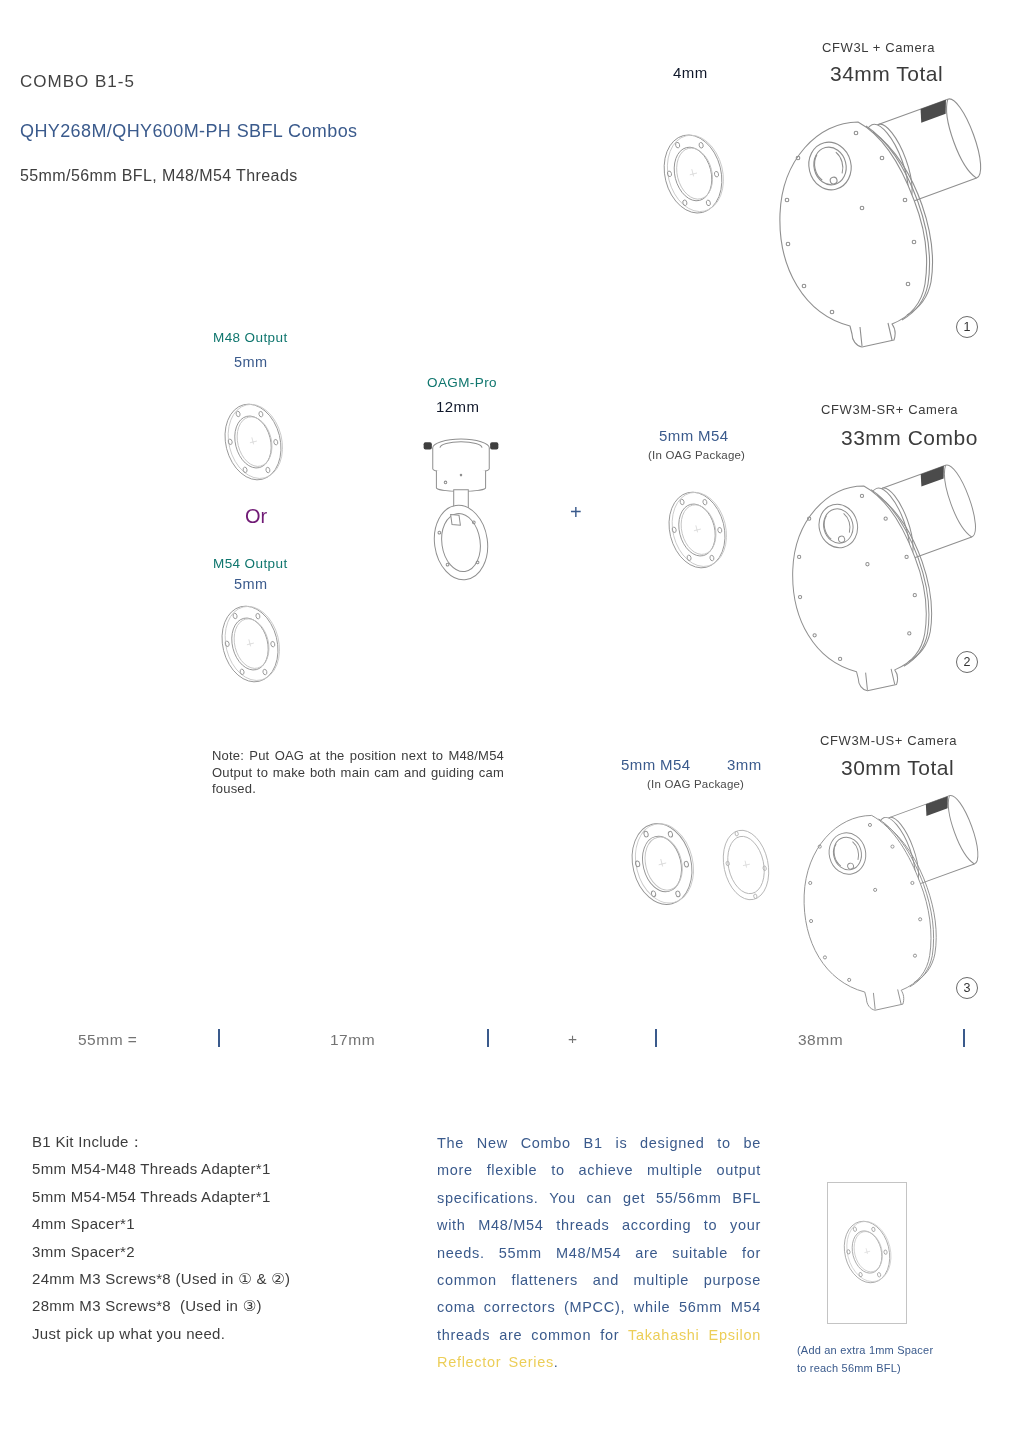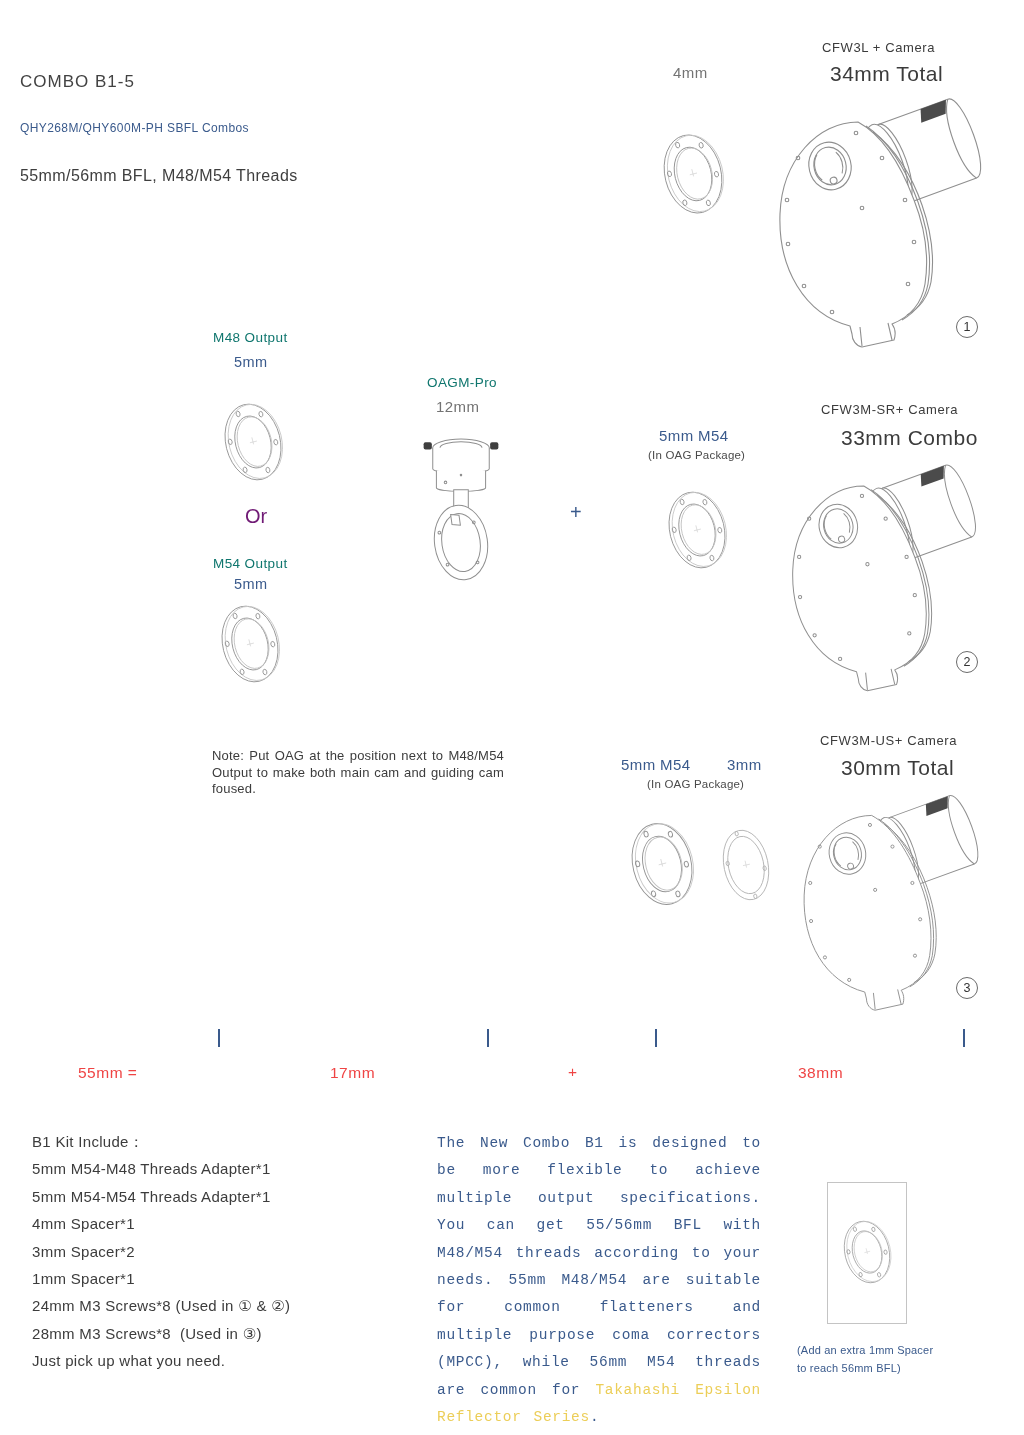--- a/index.html
+++ b/index.html
@@ -2,37 +2,37 @@
 <html><head>
 <meta charset="utf-8">
 <style>
   html,body{margin:0;padding:0;background:#fff;}
   #canvas{
     position:relative;width:1024px;height:1435px;background:#ffffff;overflow:hidden;
     font-family:"Liberation Sans","DejaVu Sans",sans-serif;color:#3f3f3f;
   }
   .abs{position:absolute;}
   .title{font-size:17px;letter-spacing:1px;color:#424242;}
-  .subtitle{font-size:12px;letter-spacing:.4px;color:#3a5a8c;}
+  .subtitle{font-size:18px;letter-spacing:.4px;color:#3a5a8c;}
   .specline{font-size:16px;letter-spacing:.4px;color:#3e3e3e;}
   .partlabel{font-size:13.5px;letter-spacing:.4px;color:#0f766e;}
   .sizelabel{font-size:14.5px;letter-spacing:.4px;color:#3a5a8c;}
   .sizelabel-lg{font-size:15px;letter-spacing:.4px;color:#3a5a8c;}
-  .darksize{font-size:15px;letter-spacing:.4px;color:#737373;}
+  .darksize{font-size:15px;letter-spacing:.4px;color:#0f172a;}
   .camlabel{font-size:13px;letter-spacing:.6px;color:#3b3b3b;}
   .totallabel{font-size:21px;letter-spacing:.5px;color:#3b3b3b;}
   .smallnote{font-size:11.5px;letter-spacing:.2px;color:#4a4a4a;}
   .orlabel{font-size:20px;color:#701a75;}
   .plus{font-size:20px;color:#3a5a8c;}
   .note{font-size:13px;line-height:16.5px;color:#3c3c3c;text-align:justify;letter-spacing:.2px;}
-  .ruler-text{font-size:15.5px;color:#ef4444;letter-spacing:.5px;margin-top:33px;}
+  .ruler-text{font-size:15.5px;color:#737373;letter-spacing:.5px;}
   .tick{width:2px;height:18px;background:#3a5a8c;}
   .kit-line{font-size:15px;line-height:27.4px;color:#3c3c3c;letter-spacing:.3px;white-space:pre;}
   .para{font-size:14.5px;line-height:27.4px;color:#3a5a8c;text-align:justify;
-        letter-spacing:.7px;word-spacing:2.5px;width:324px;font-family:Liberation Mono, monospace;}
+        letter-spacing:.7px;word-spacing:2.5px;width:324px;}
   .para .hl{color:#ecce58;}
   .badge{width:20px;height:20px;border:1.4px solid #6b6b6b;border-radius:50%;
          display:flex;align-items:center;justify-content:center;
          font-size:12.5px;color:#333;background:#fff;}
   .sidebox{width:78px;height:140px;border:1px solid #c4c4c4;background:#fff;}
   .caption{font-size:11px;line-height:18px;color:#3a5a8c;width:140px;letter-spacing:.2px;}
   svg.art{position:absolute;overflow:visible;}
 </style>
 </head>
 <body>
@@ -201,21 +201,20 @@
   <div class="abs tick" style="left:655px;top:1029px"></div>
   <div class="abs ruler-text" style="left:798px;top:1031px">38mm</div>
   <div class="abs tick" style="left:963px;top:1029px"></div>
 
   <div class="abs" style="left:32px;top:1128px">
     <div class="kit-line">B1 Kit Include：</div>
     <div class="kit-line">5mm M54-M48 Threads Adapter*1</div>
     <div class="kit-line">5mm M54-M54 Threads Adapter*1</div>
     <div class="kit-line">4mm Spacer*1</div>
     <div class="kit-line">3mm Spacer*2</div>
-    <div class="kit-line">1mm Spacer*1</div>
     <div class="kit-line">24mm M3 Screws*8 (Used in ① &amp; ②)</div>
     <div class="kit-line">28mm M3 Screws*8  (Used in ③)</div>
     <div class="kit-line">Just pick up what you need.</div>
   </div>
 
   <div class="abs para" style="left:437px;top:1130px">
     <span>The New Combo B1 is designed to be more flexible to achieve multiple output specifications. You can get 55/56mm BFL with M48/M54 threads according to your needs.  55mm M48/M54 are suitable for common flatteners and multiple purpose coma correctors (MPCC), while 56mm M54 threads are common for </span><span class="hl">Takahashi Epsilon Reflector Series</span><span>.</span>
   </div>
 
   <div class="abs sidebox" style="left:827px;top:1182px"></div>

